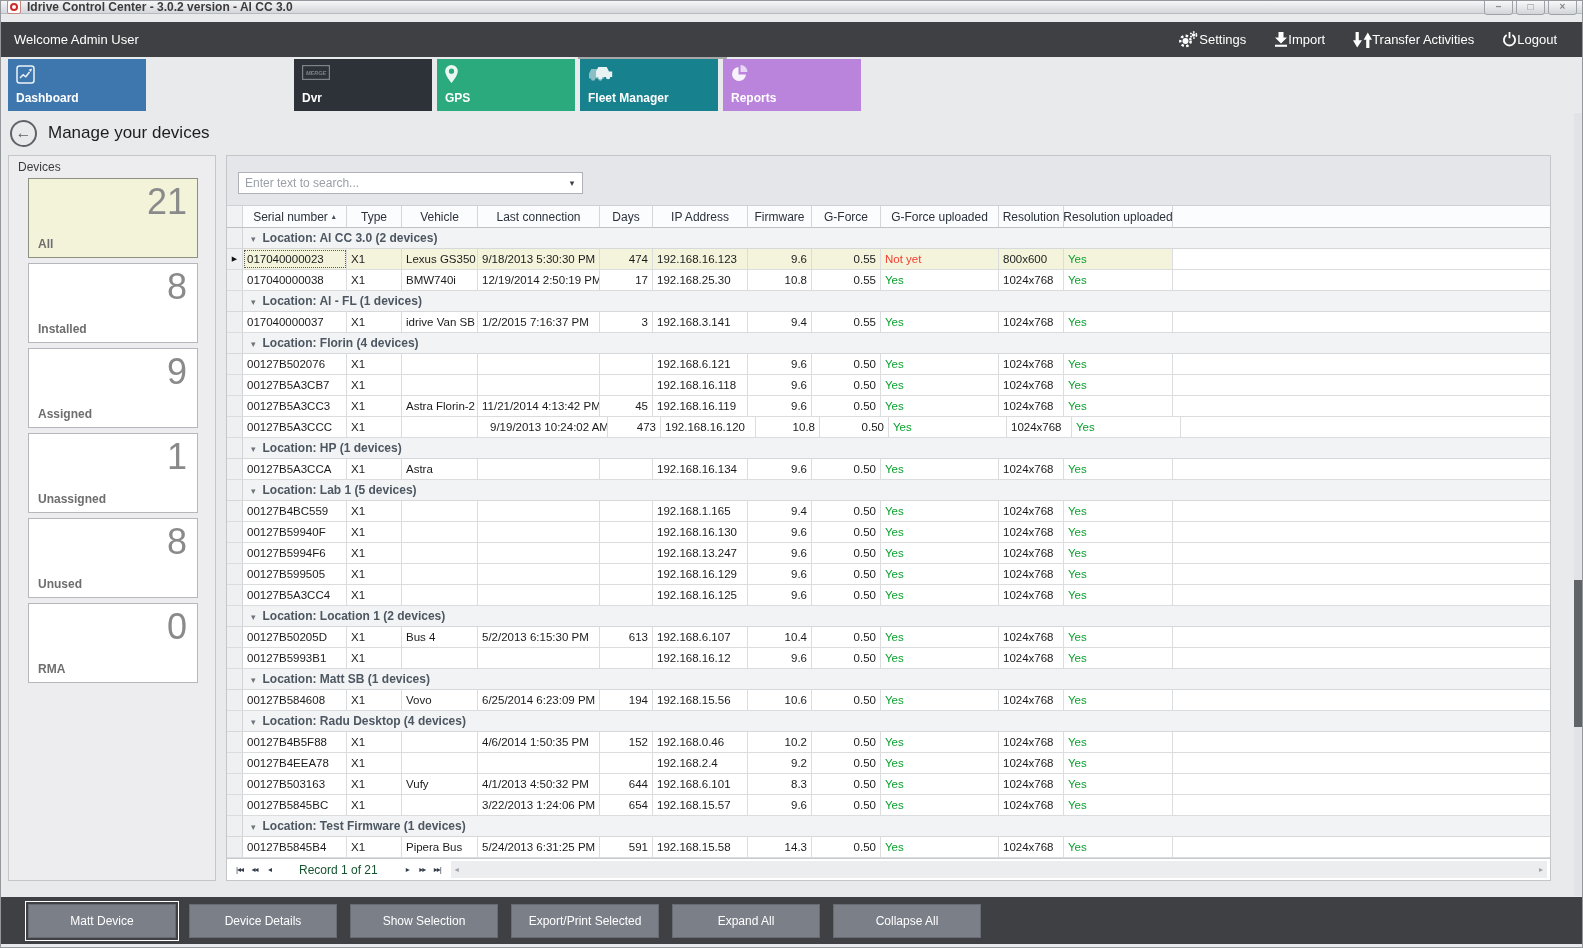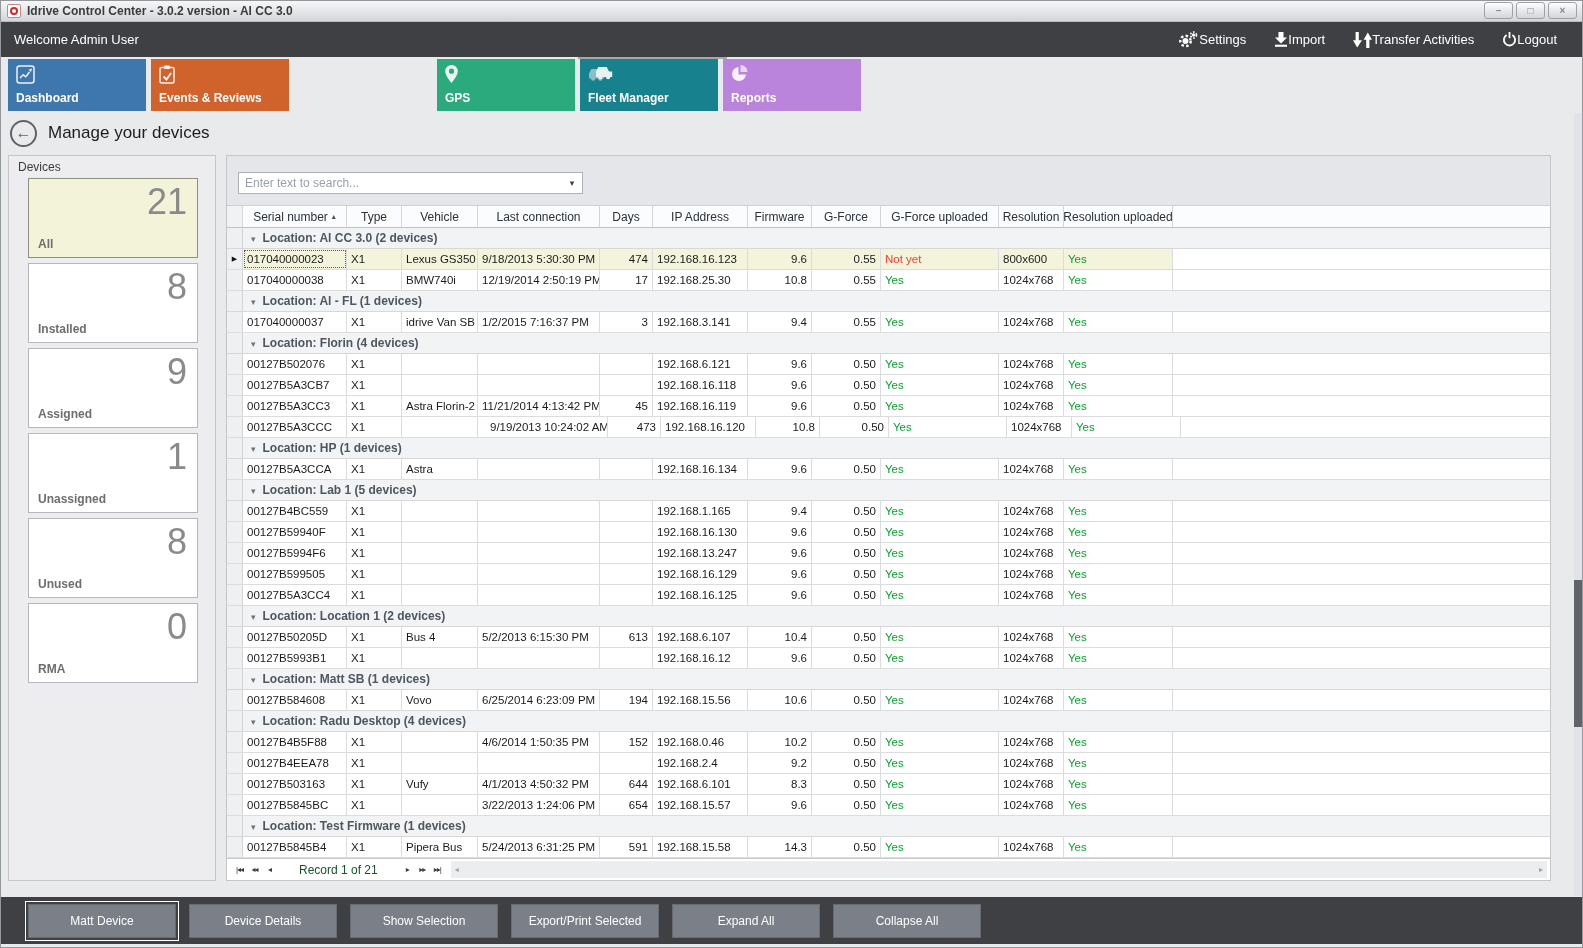--- a/index.html
+++ b/index.html
@@ -5,21 +5,21 @@
   * { margin:0; padding:0; box-sizing:border-box; }
   html,body { width:1583px; height:948px; }
   body {
     position:relative; overflow:hidden;
     background:#e9eaec;
     font-family:"Liberation Sans", sans-serif;
   }
   .window-frame { position:absolute; inset:0; border:1px solid #94979c; pointer-events:none; z-index:50; }
 
   
-  .titlebar { position:absolute; left:0; top:0; right:0; height:22px;
+  .titlebar { position:absolute; left:0; top:0; right:0; height:14px;
     background:linear-gradient(#f8f9fa,#d3d6da); border-bottom:1px solid #b7babe;
     display:flex; align-items:center; padding:0 4px; }
   .app-icon { width:14px; height:14px; background:#fff; border:1px solid #c8867f; border-radius:2px; margin:0 6px 0 3px; position:relative; }
   .app-icon::after { content:""; position:absolute; inset:2px; border:2px solid #cf2a2a; border-radius:50%; }
   .title-text { font-size:12px; font-weight:bold; color:#3b3b3b; }
   .win-controls { margin-left:auto; display:flex; gap:3px; padding-right:2px; }
   .win-btn { width:29px; height:17px; background:linear-gradient(#fefefe,#d2d5d9);
     border:1px solid #9ea2a7; border-radius:3px; color:#85898e; font-size:10px;
     line-height:15px; text-align:center; font-weight:bold; }
 
@@ -167,27 +167,26 @@
 
 <div class="tabstrip" id="tabstrip">
     <div class="tab" style="left: 8px; background: rgb(61, 119, 173);">
       <span class="tab-icon"><svg width="19" height="19" viewBox="0 0 19 19">
           <rect x="1" y="1" width="17" height="17" rx="2.5" fill="none" stroke="#fff" stroke-width="1.5"></rect>
           <path fill="none" stroke="#fff" stroke-width="1.5" d="M4 13l3.2-3.2 2.6 2L13.5 7"></path>
           <path fill="#fff" d="M12.6 4.8l3.5-1.2-1.2 3.5z"></path>
         </svg></span>
       <span class="tab-label">Dashboard</span>
     </div>
-    <div class="tab" style="left: 151px; background: rgb(208, 98, 43);">
-      <span class="tab-icon"><svg width="16" height="19" viewBox="0 0 16 19">
-          <rect x="1" y="2.5" width="14" height="15.5" rx="1.5" fill="none" stroke="#fff" stroke-width="1.5"></rect>
-          <rect x="5" y="0.5" width="6" height="3.5" rx="1" fill="#fff"></rect>
-          <path fill="none" stroke="#fff" stroke-width="2" d="M4.5 11.5l3 3L12 8"></path>
+    <div class="tab" style="left: 294px; background: rgb(44, 50, 55);">
+      <span class="tab-icon"><svg width="28" height="15" viewBox="0 0 28 15">
+          <rect x="0.5" y="0.5" width="27" height="14" fill="none" stroke="#878c92" stroke-width="1.4"></rect>
+          <text x="14" y="10" fill="#878c92" font-size="5.5" text-anchor="middle" font-style="italic" font-weight="bold" font-family="sans-serif">MERGE</text>
         </svg></span>
-      <span class="tab-label">Events &amp; Reviews</span>
+      <span class="tab-label">Dvr</span>
     </div>
     <div class="tab" style="left: 437px; background: rgb(43, 170, 126);">
       <span class="tab-icon"><svg width="13" height="18" viewBox="0 0 13 18">
           <path fill="#fff" fill-rule="evenodd" d="M6.5 0A6.3 6.3 0 0 0 .2 6.3C.2 10.9 6.5 18 6.5 18s6.3-7.1 6.3-11.7A6.3 6.3 0 0 0 6.5 0zm0 8.8a2.6 2.6 0 1 1 0-5.2 2.6 2.6 0 0 1 0 5.2z"></path>
         </svg></span>
       <span class="tab-label">GPS</span>
     </div>
     <div class="tab" style="left: 580px; background: rgb(23, 129, 142);">
       <span class="tab-icon"><svg width="27" height="17" viewBox="0 0 27 17">
           <g fill="#fff">

